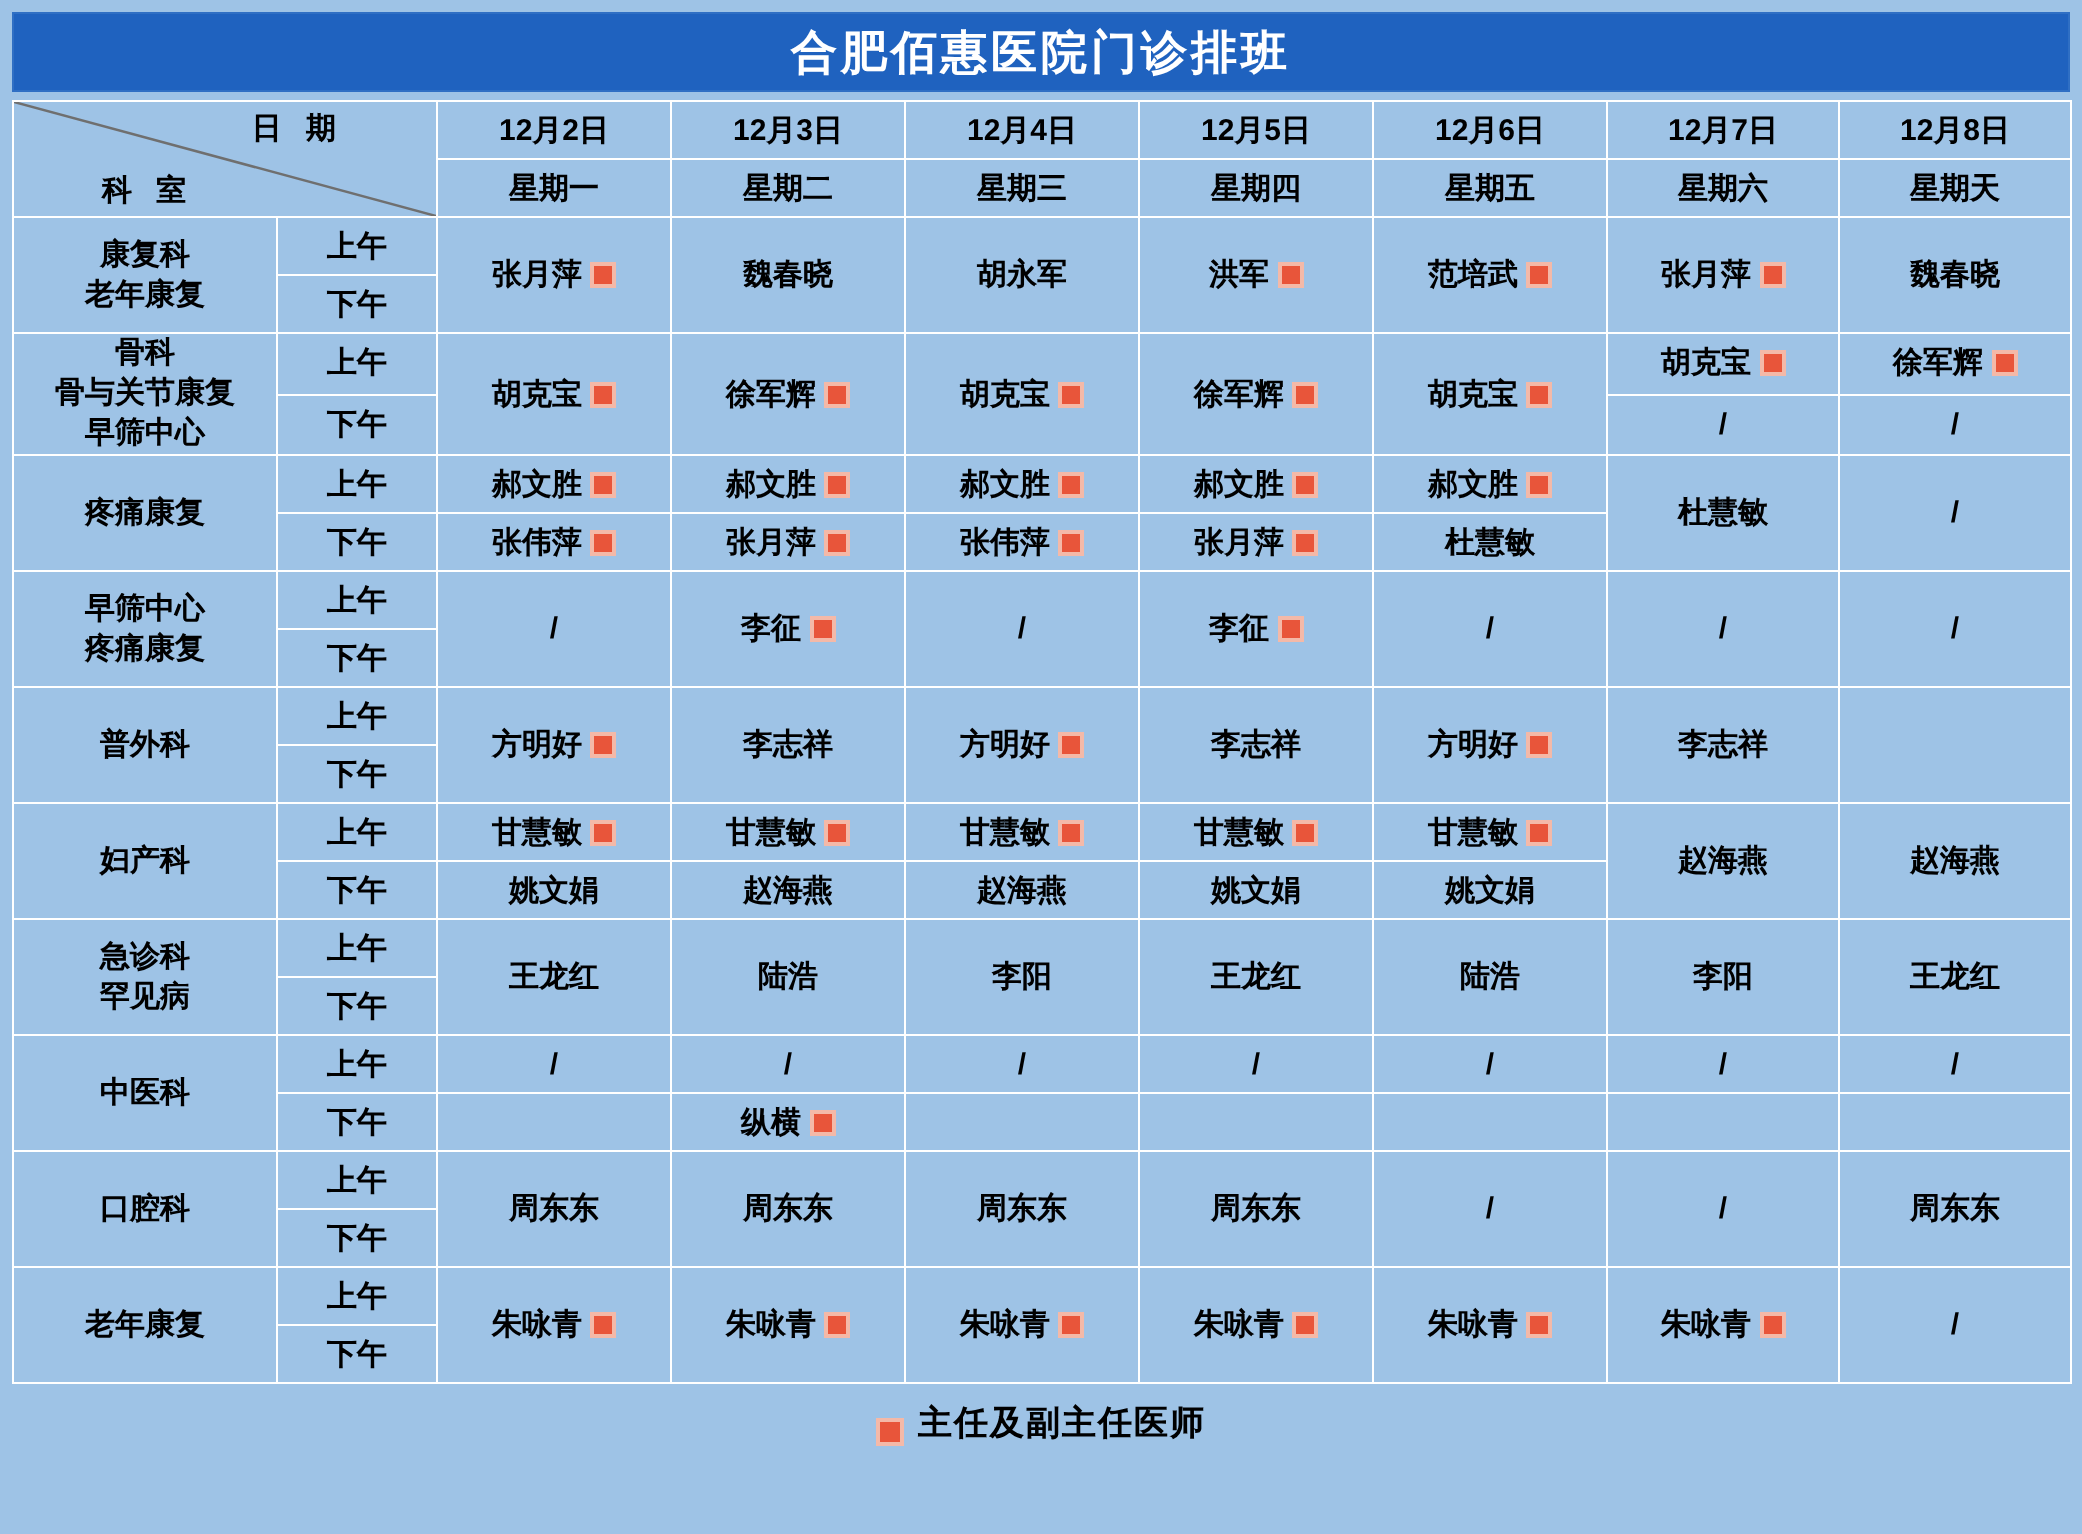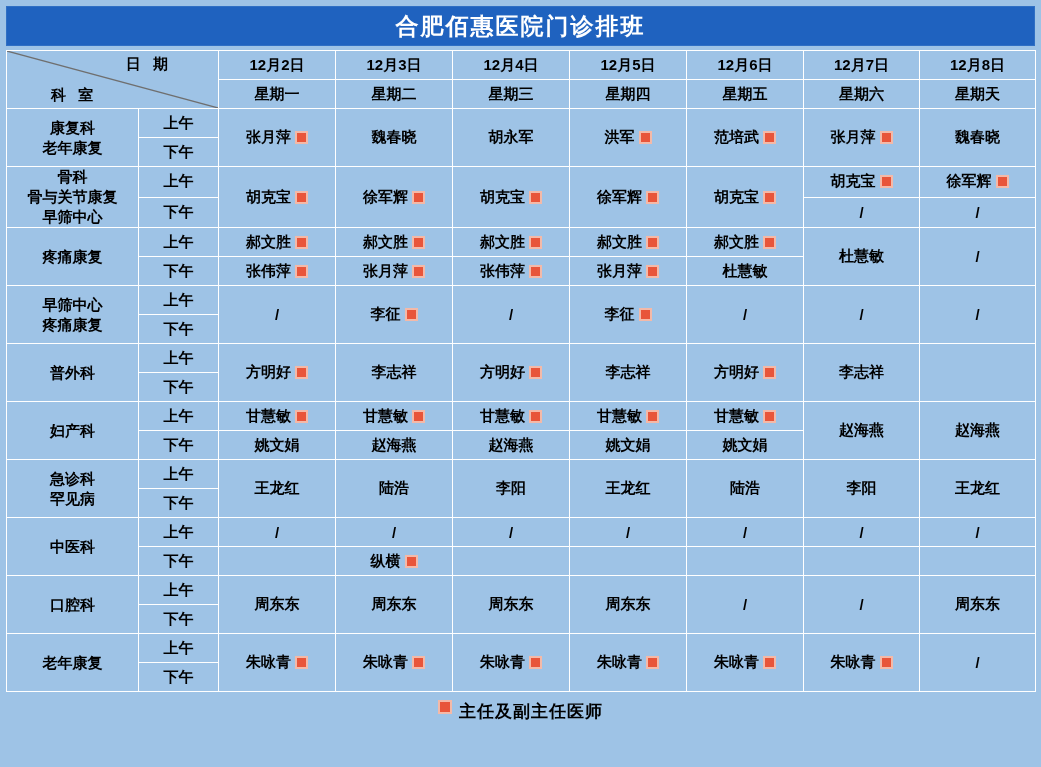--- a/index.html
+++ b/index.html
@@ -82,21 +82,21 @@
   .dot{
     display:inline-block;
     width:13px;height:13px;
     background:#e8553a;
     border:2px solid #f4b9a8;
     box-sizing:border-box;
     flex:0 0 auto;
   }
   .footer{
     margin-top:8px;
-    display:flex;align-items:flex-start;justify-content:center;gap:7px;
+    display:flex;align-items:flex-end;justify-content:center;gap:7px;
     font-size:17px;font-weight:bold;color:#000;
     letter-spacing:1px;
   }
   .footer .dot{width:14px;height:14px;}
   .slash{font-size:15px;font-weight:bold;}
 </style>
 </head>
 <body>
 
 <div id="sheet">

